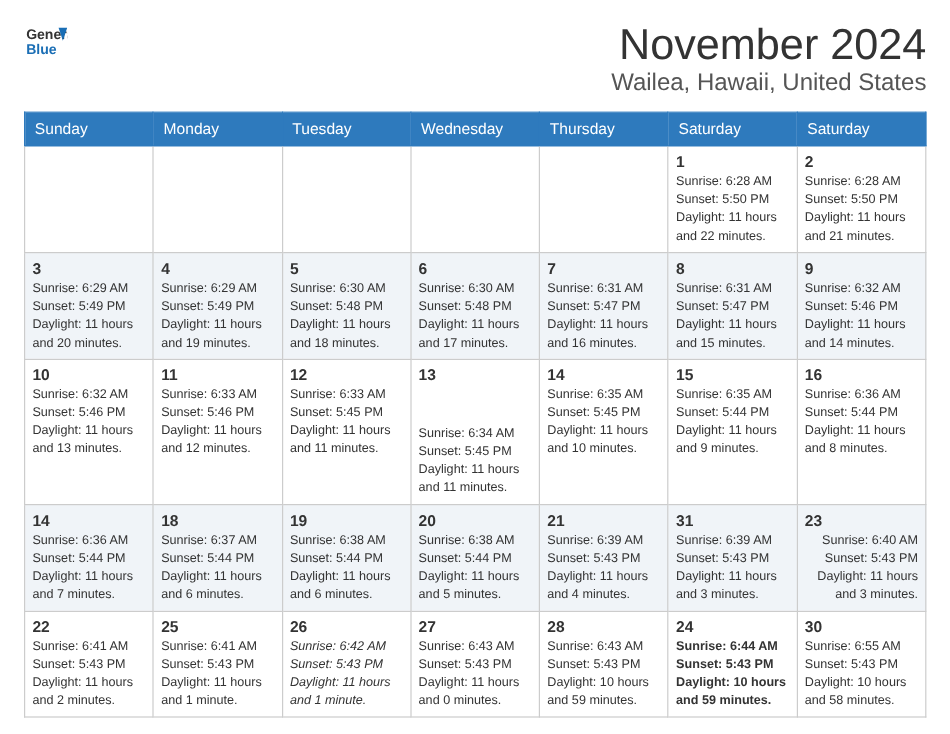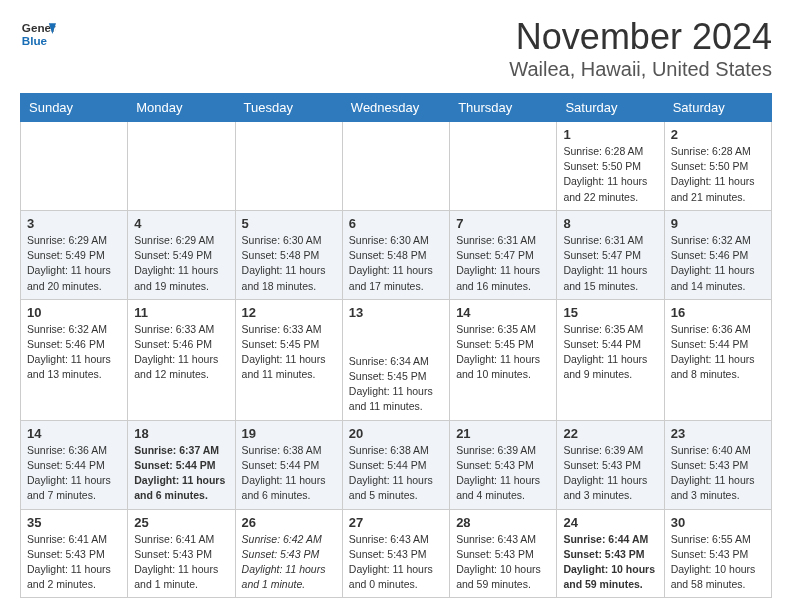--- a/index.html
+++ b/index.html
@@ -246,21 +246,21 @@
         <tr class="row-gray">
           <td>
             <span class="day-number">14</span>
             <div class="day-info" style="white-space: pre-line;">Sunrise: 6:36 AM
 Sunset: 5:44 PM
 Daylight: 11 hours
 and 7 minutes.</div>
           </td>
           <td>
             <span class="day-number">18</span>
-            <div class="day-info" style="white-space: pre-line; font-weight: bold;">Sunrise: 6:37 AM
+            <div class="day-info" style="white-space: pre-line;">Sunrise: 6:37 AM
 Sunset: 5:44 PM
 Daylight: 11 hours
 and 6 minutes.</div>
           </td>
           <td>
             <span class="day-number">19</span>
             <div class="day-info" style="white-space: pre-line;">Sunrise: 6:38 AM
 Sunset: 5:44 PM
 Daylight: 11 hours
 and 6 minutes.</div>
@@ -273,37 +273,37 @@
 and 5 minutes.</div>
           </td>
           <td>
             <span class="day-number">21</span>
             <div class="day-info" style="white-space: pre-line;">Sunrise: 6:39 AM
 Sunset: 5:43 PM
 Daylight: 11 hours
 and 4 minutes.</div>
           </td>
           <td>
+            <span class="day-number">31</span>
+            <div class="day-info" style="white-space: pre-line;">Sunrise: 6:39 AM
+Sunset: 5:43 PM
+Daylight: 11 hours
+and 3 minutes.</div>
+          </td>
+          <td>
+            <span class="day-number">23</span>
+            <div class="day-info" style="white-space: pre-line; text-align: right;">Sunrise: 6:40 AM
+Sunset: 5:43 PM
+Daylight: 11 hours
+and 3 minutes.</div>
+          </td>
+        </tr>
+        <tr class="row-white">
+          <td>
             <span class="day-number">22</span>
-            <div class="day-info" style="white-space: pre-line;">Sunrise: 6:39 AM
-Sunset: 5:43 PM
-Daylight: 11 hours
-and 3 minutes.</div>
-          </td>
-          <td>
-            <span class="day-number">23</span>
-            <div class="day-info" style="white-space: pre-line;">Sunrise: 6:40 AM
-Sunset: 5:43 PM
-Daylight: 11 hours
-and 3 minutes.</div>
-          </td>
-        </tr>
-        <tr class="row-white">
-          <td>
-            <span class="day-number">35</span>
             <div class="day-info" style="white-space: pre-line;">Sunrise: 6:41 AM
 Sunset: 5:43 PM
 Daylight: 11 hours
 and 2 minutes.</div>
           </td>
           <td>
             <span class="day-number">25</span>
             <div class="day-info" style="white-space: pre-line;">Sunrise: 6:41 AM
 Sunset: 5:43 PM
 Daylight: 11 hours

